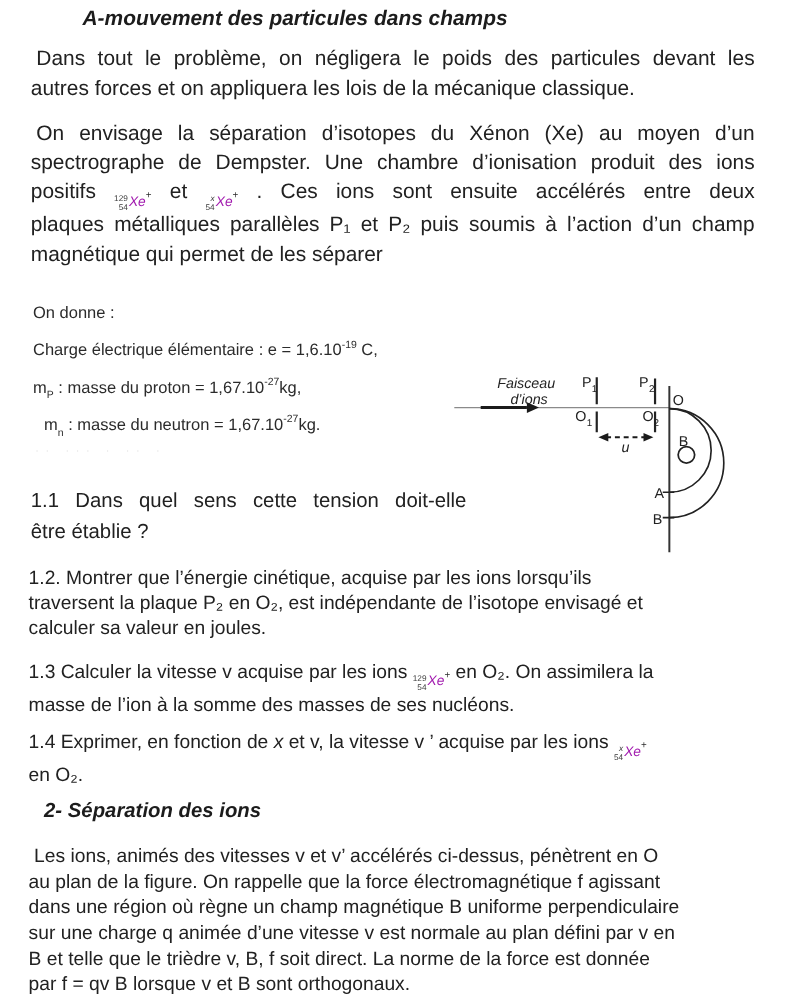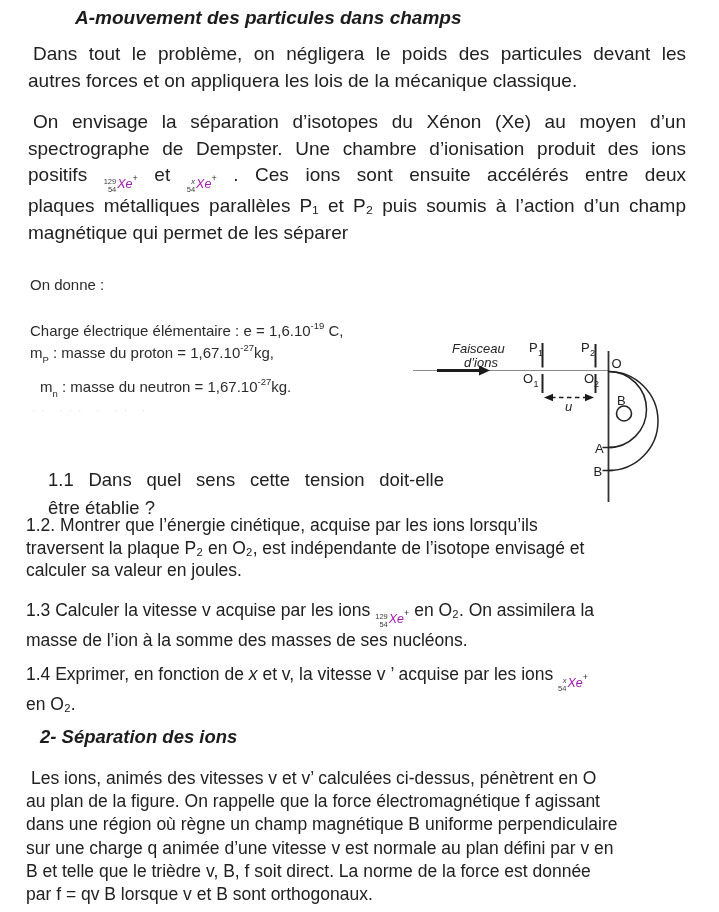--- a/index.html
+++ b/index.html
@@ -65,27 +65,27 @@
         <span class="iso-sym">Xe</span>
         <span class="iso-charge">+</span>
       </span>
     <span>. Ces ions sont ensuite accélérés entre deux</span>
   </div>
   <div class="tline jline">plaques métalliques parallèles P₁ et P₂ puis soumis à l’action d’un champ</div>
   <div class="tline">magnétique qui permet de les séparer</div>
 </div>
 
 <div class="abs given" style="left:30px;top:276px;">On donne :</div>
-<div class="abs given" style="left:30px;top:309px;margin-top:12px;"><span>Charge électrique élémentaire : e = 1,6.10</span><sup>-19</sup><span> C,</span></div>
+<div class="abs given" style="left:30px;top:309px;"><span>Charge électrique élémentaire : e = 1,6.10</span><sup>-19</sup><span> C,</span></div>
 <div class="abs given" style="left:30px;top:343px;"><span>m</span><sub class="msub">P</sub><span> : masse du proton  = 1,67.10</span><sup>-27</sup><span>kg,</span></div>
 <div class="abs given" style="left:40px;top:377px;"><span>m</span><sub class="msub">n</sub><span> : masse du neutron = 1,67.10</span><sup>-27</sup><span>kg.</span></div>
 
 <div class="abs artifact" style="left:32px;top:405px;">·· ··· ·  ·· ·</div>
 
-<div class="abs p18 just" style="left:28px;top:466px;width:396px;margin-left:20px;">
+<div class="abs p18 just" style="left:28px;top:441px;width:396px;">
     <div class="tline">1.1 Dans quel sens cette tension doit-elle</div>
     <div class="tline">être établie ?</div>
   </div>
 
 <div class="abs p17" style="left:26px;top:514px;width:672px;">
     <div class="tline">1.2. Montrer que l’énergie cinétique, acquise par les ions lorsqu’ils</div>
     <div class="tline">traversent la plaque P₂ en O₂, est indépendante de l’isotope envisagé et</div>
     <div class="tline">calculer sa valeur en joules.</div>
   </div>
 
@@ -118,21 +118,21 @@
         <span class="iso-sym">Xe</span>
         <span class="iso-charge">+</span>
       </span>
   </div>
   <div class="tline">en O₂.</div>
 </div>
 
 <div class="abs title" style="left:40px;top:726px;font-size:18.5px;">2- Séparation des ions</div>
 
 <div class="abs p17" style="left:26px;top:767px;width:686px;line-height:23.2px;">
-    <div class="tline ind">Les ions, animés des vitesses v et v’ calculées ci-dessus, pénètrent en O</div>
+    <div class="tline ind">Les ions, animés des vitesses v et v’ accélérés ci-dessus, pénètrent en O</div>
     <div class="tline">au plan de la figure. On rappelle que la force électromagnétique f agissant</div>
     <div class="tline">dans une région où règne un champ magnétique B uniforme perpendiculaire</div>
     <div class="tline">sur une charge q animée d’une vitesse v est normale au plan défini par v en</div>
     <div class="tline">B et telle que le trièdre v, B, f soit direct. La norme de la force est donnée</div>
     <div class="tline">par f = qv B lorsque v et B sont orthogonaux.</div>
   </div>
 
 <svg class="abs" style="left:400px;top:330px;" width="319" height="182" viewBox="400 330 319 182" xmlns="http://www.w3.org/2000/svg">
 
   <line x1="413" y1="370.5" x2="608.5" y2="370.5" stroke="#8a8a8a" stroke-width="1.1"></line>

